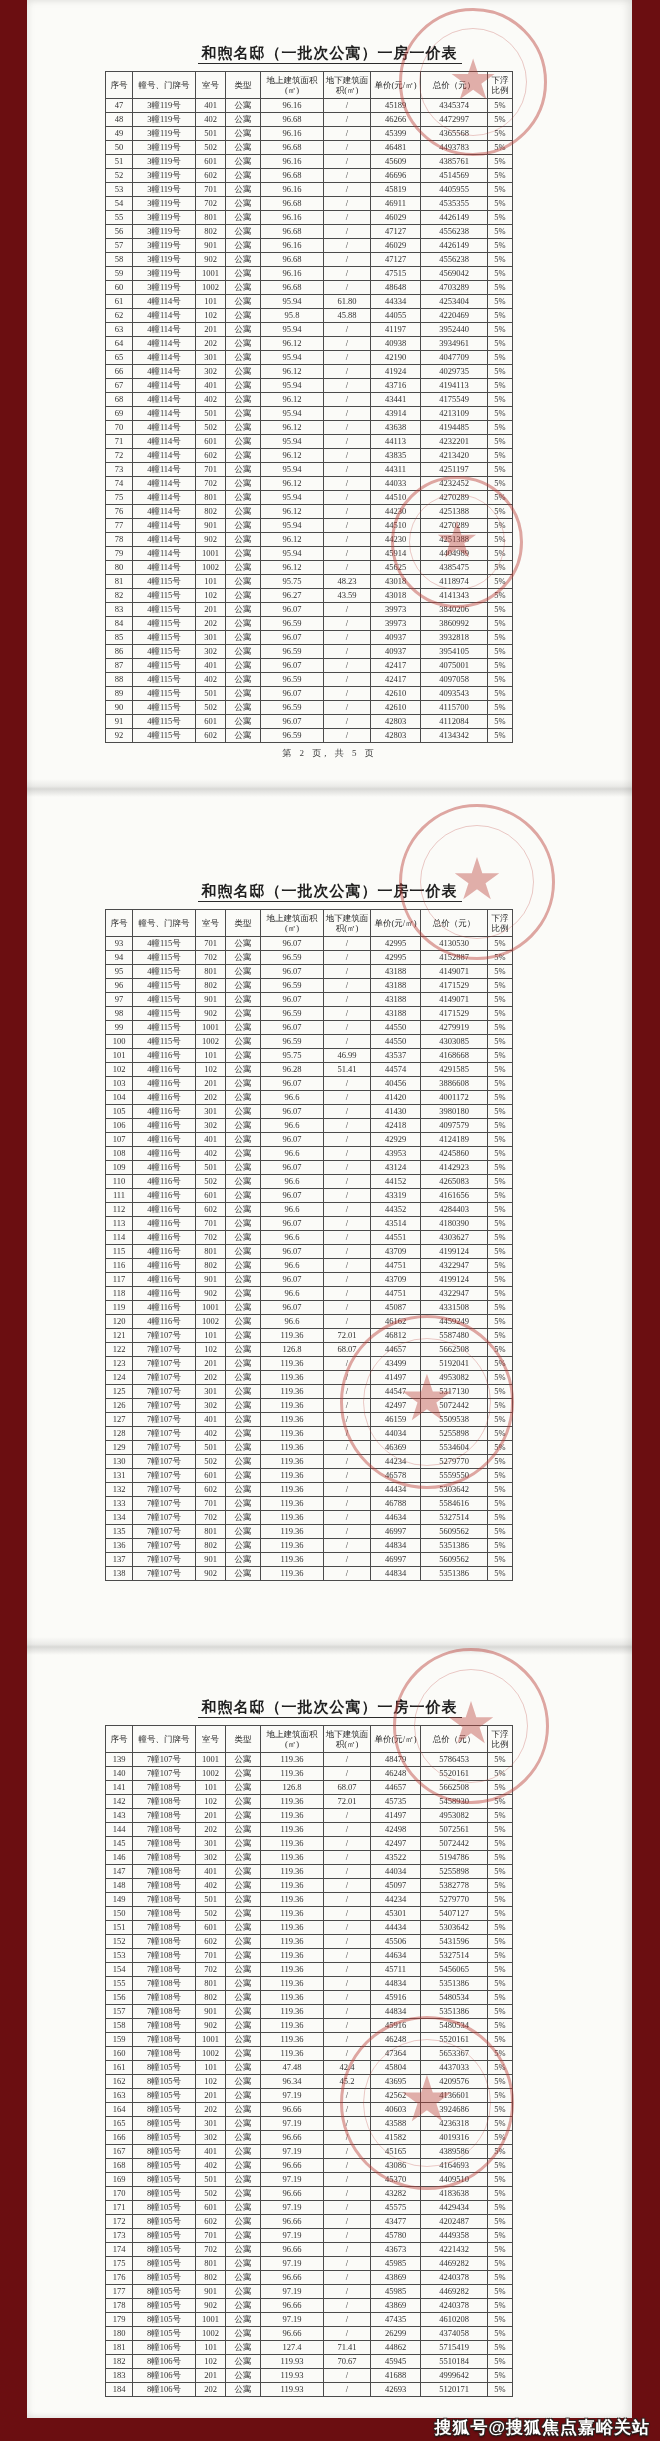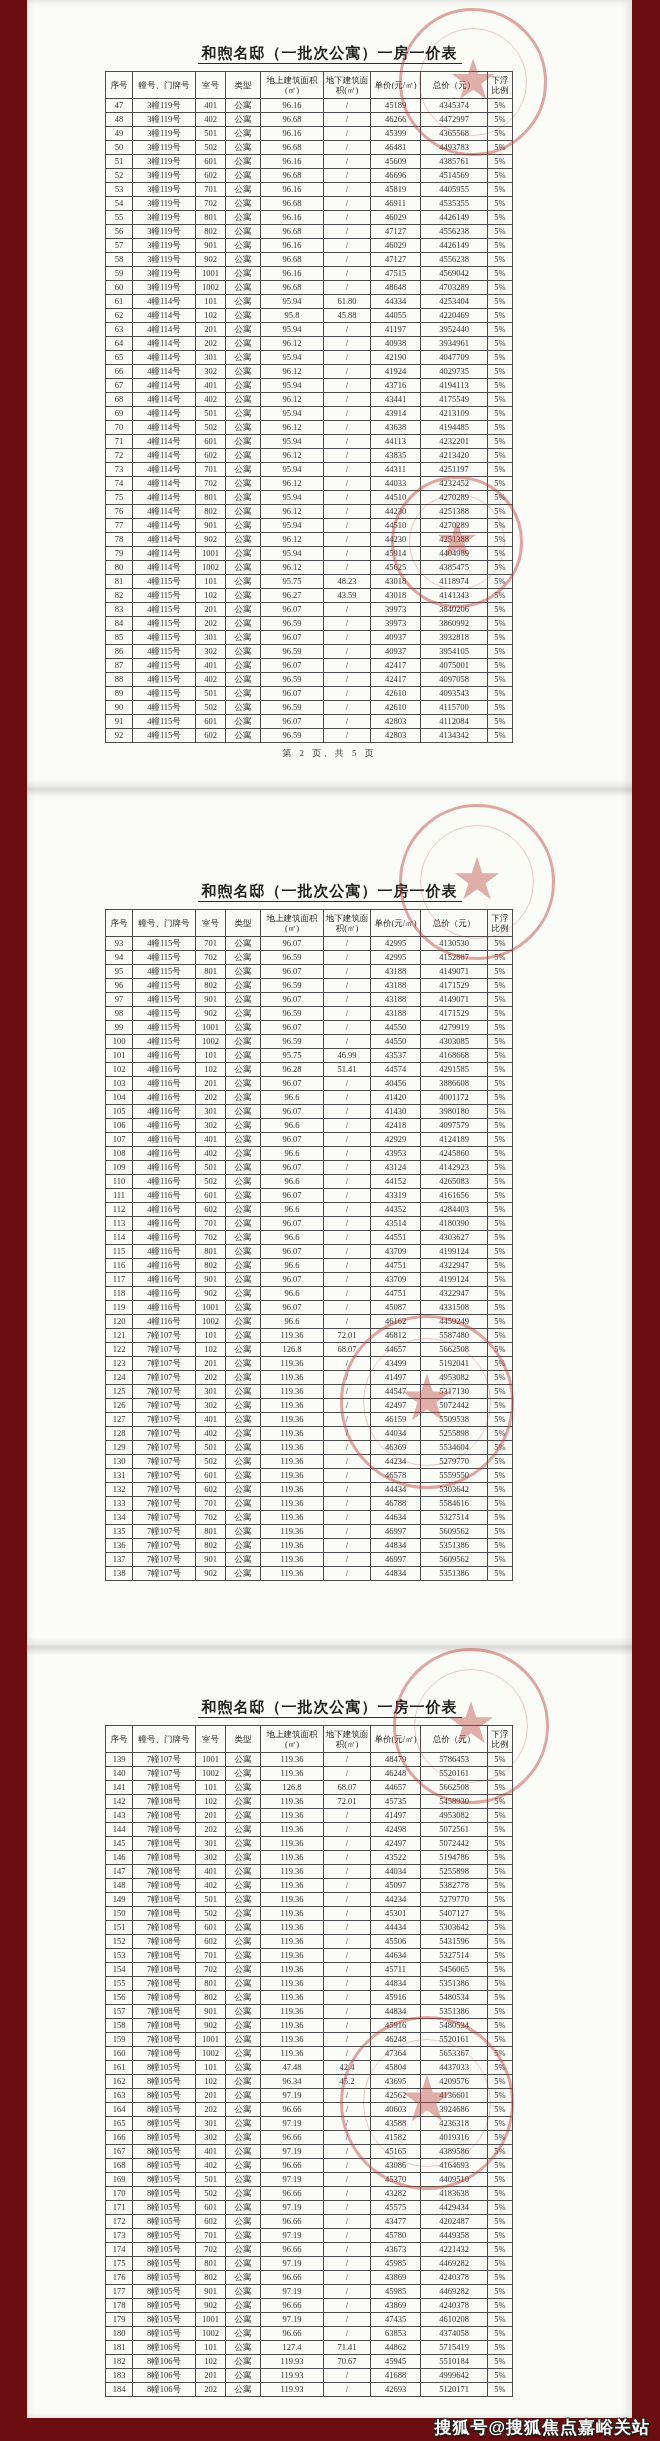--- a/index.html
+++ b/index.html
@@ -1635,21 +1635,21 @@
             <td>4610208</td>
             <td>5%</td>
           </tr>
           <tr>
             <td>180</td>
             <td>8幢105号</td>
             <td>1002</td>
             <td>公寓</td>
             <td>96.66</td>
             <td>/</td>
-            <td>63853</td>
+            <td>26299</td>
             <td>4374058</td>
             <td>5%</td>
           </tr>
           <tr>
             <td>181</td>
             <td>8幢106号</td>
             <td>101</td>
             <td>公寓</td>
             <td>127.4</td>
             <td>71.41</td>

